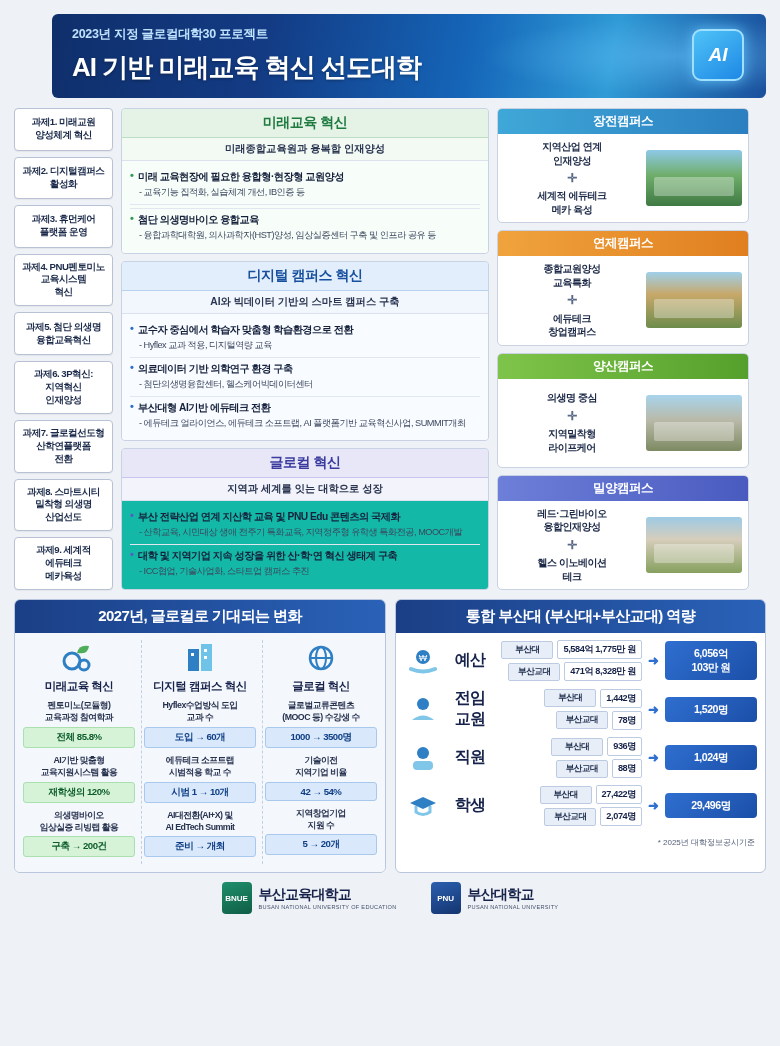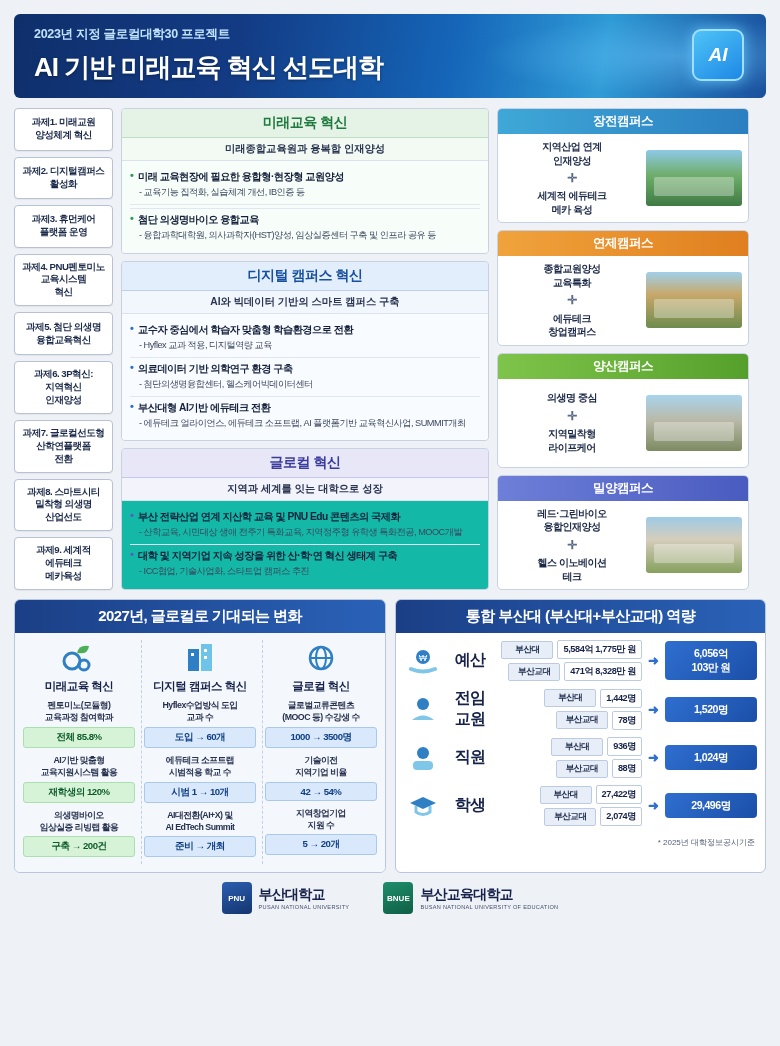--- a/index.html
+++ b/index.html
@@ -19,20 +19,21 @@
   }
 
   
   .header {
     height: 84px;
     border-radius: 6px;
     background: linear-gradient(100deg, #0f2f6b 0%, #133b84 30%, #1565b8 58%, #2f9bd6 78%, #1a4f9c 100%);
     position: relative;
     overflow: hidden;
     padding: 12px 20px;
+    margin-left: 38px;
   }
   .header::after {
     content: "";
     position: absolute;
     right: 0; top: 0; bottom: 0; width: 300px;
     background: radial-gradient(ellipse at 70% 50%, rgba(110,200,255,0.45), rgba(20,70,150,0) 65%);
   }
   .hdr-sub {
     color: #bfe2ff; font-size: 12.5px; font-weight: bold; letter-spacing: -0.3px;
     position: relative; z-index: 2;
@@ -498,28 +499,28 @@
           <div class="row-tot">29,496명</div>
         </div>
 
       </div>
       <div class="note">* 2025년 대학정보공시기준</div>
     </div>
   </div>
 
   <div class="footer">
     <div class="logo">
+      <div class="logo-mark green">BNUE</div>
+      <div>
+        <div class="logo-k">부산교육대학교</div>
+        <div class="logo-e">BUSAN NATIONAL UNIVERSITY OF EDUCATION</div>
+      </div>
+    </div>
+    <div class="logo">
       <div class="logo-mark">PNU</div>
       <div>
         <div class="logo-k">부산대학교</div>
         <div class="logo-e">PUSAN NATIONAL UNIVERSITY</div>
       </div>
     </div>
-    <div class="logo">
-      <div class="logo-mark green">BNUE</div>
-      <div>
-        <div class="logo-k">부산교육대학교</div>
-        <div class="logo-e">BUSAN NATIONAL UNIVERSITY OF EDUCATION</div>
-      </div>
-    </div>
   </div>
 
 </div>
 
 </body></html>

